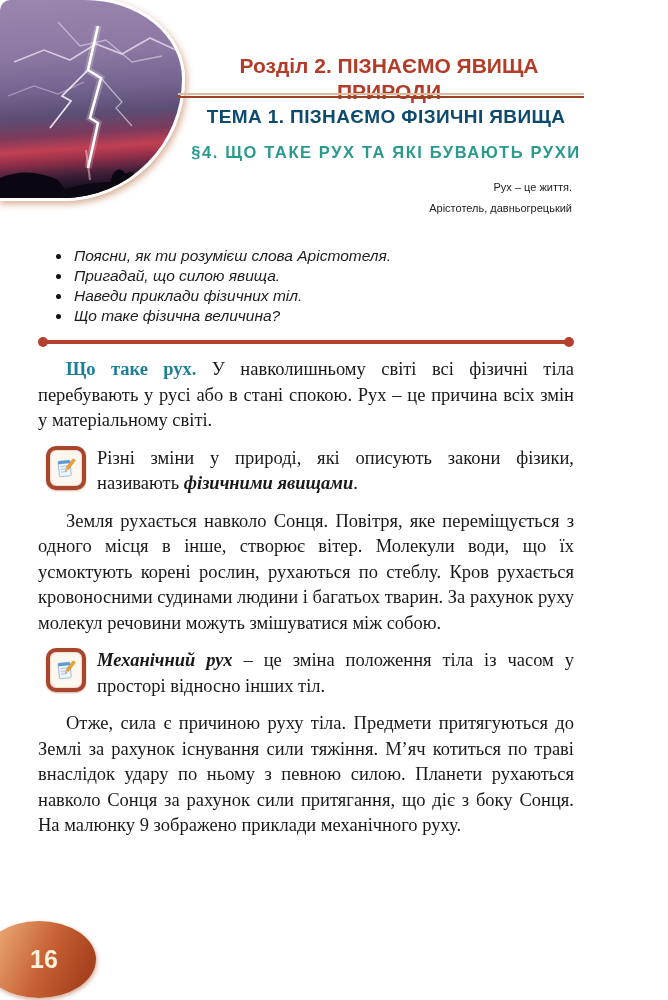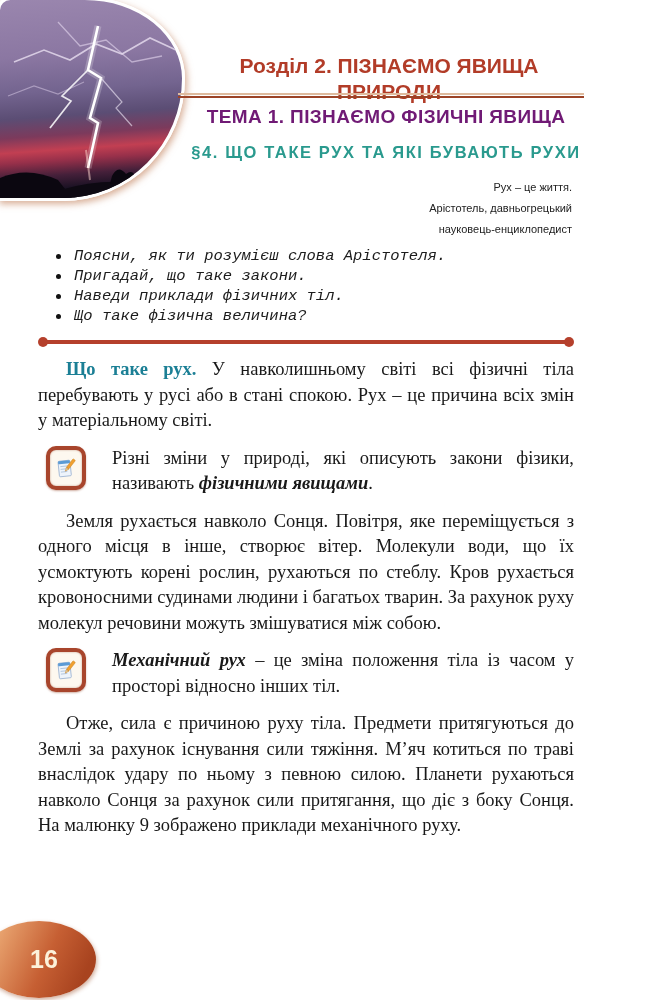--- a/index.html
+++ b/index.html
@@ -39,21 +39,21 @@
     position:absolute;left:178px;right:8px;top:93px;height:5px;
     box-sizing:border-box;
     border-top:2px solid #dfbb9e;
     border-bottom:2px solid #9c4326;
   }
   .tema-title{
     position:absolute;left:186px;right:6px;top:105px;
     text-align:center;
     font-family:"Liberation Sans", sans-serif;
     font-weight:bold;font-size:19px;line-height:24px;
-    color:#701a75;letter-spacing:.4px;
+    color:#0c4a6e;letter-spacing:.4px;
   }
   .section-title{
     position:absolute;left:186px;right:6px;top:141px;
     text-align:center;
     font-family:"Liberation Sans", sans-serif;
     font-weight:bold;font-size:16.5px;line-height:22px;
     color:#2a9a8e;letter-spacing:1.6px;
   }
 
   
@@ -65,21 +65,21 @@
   }
   .epigraph .author{}
 
   
   .body-col{
     position:absolute;left:38px;right:18px;top:246px;
   }
   .questions{list-style:none;margin:0;padding:0 0 0 18px;}
   .questions li{
     display:flex;align-items:flex-start;gap:13px;
-    font-family:Liberation Mono, monospace;
+    font-family:Liberation Sans, sans-serif;
     font-style:italic;font-size:15.5px;line-height:20px;
     color:#1c1c1c;
   }
   .questions .dot{
     flex:0 0 auto;width:5px;height:5px;border-radius:50%;
     background:#111;margin-top:8px;
   }
 
   .divider{
     position:relative;height:4px;background:#b5402c;
@@ -94,21 +94,21 @@
 
   .para{
     margin:0;font-size:18.5px;line-height:25.5px;
     text-align:justify;text-indent:28px;
   }
   .lead{font-weight:bold;color:#1b7f95;}
   .term{font-weight:bold;font-style:italic;}
 
   
   .note{
-    display:flex;align-items:flex-start;gap:26px;
+    display:flex;align-items:flex-start;gap:11px;
     margin:12px 0 12px 8px;
   }
   .note-icon{
     flex:0 0 auto;width:32px;height:36px;
     border:4px solid #a8452c;border-radius:10px;
     background:#fdf8ef;
     box-shadow:inset 0 0 2px rgba(140,60,30,.5), 0 1px 2px rgba(140,60,30,.4);
     display:flex;align-items:center;justify-content:center;
   }
   .note-text{
@@ -156,33 +156,32 @@
   </div>
 
   <div class="chapter-title">Розділ 2. ПІЗНАЄМО ЯВИЩА ПРИРОДИ</div>
   <div class="rule-double"></div>
   <div class="tema-title">ТЕМА 1. ПІЗНАЄМО ФІЗИЧНІ ЯВИЩА</div>
   <div class="section-title">§4. ЩО ТАКЕ РУХ ТА ЯКІ БУВАЮТЬ РУХИ</div>
 
   <div class="epigraph">
     <div class="quote">Рух – це життя.</div>
     <div class="author">Арістотель, давньогрецький</div>
-    <div class="author">науковець-енциклопедист</div>
   </div>
 
   <div class="body-col">
 
     <ul class="questions">
       <li>
         <span class="dot"></span>
         <span>Поясни, як ти розумієш слова Арістотеля.</span>
       </li>
       <li>
         <span class="dot"></span>
-        <span>Пригадай, що таке закони.</span>
+        <span>Пригадай, що силою явища.</span>
       </li>
       <li>
         <span class="dot"></span>
         <span>Наведи приклади фізичних тіл.</span>
       </li>
       <li>
         <span class="dot"></span>
         <span>Що таке фізична величина?</span>
       </li>
     </ul>

